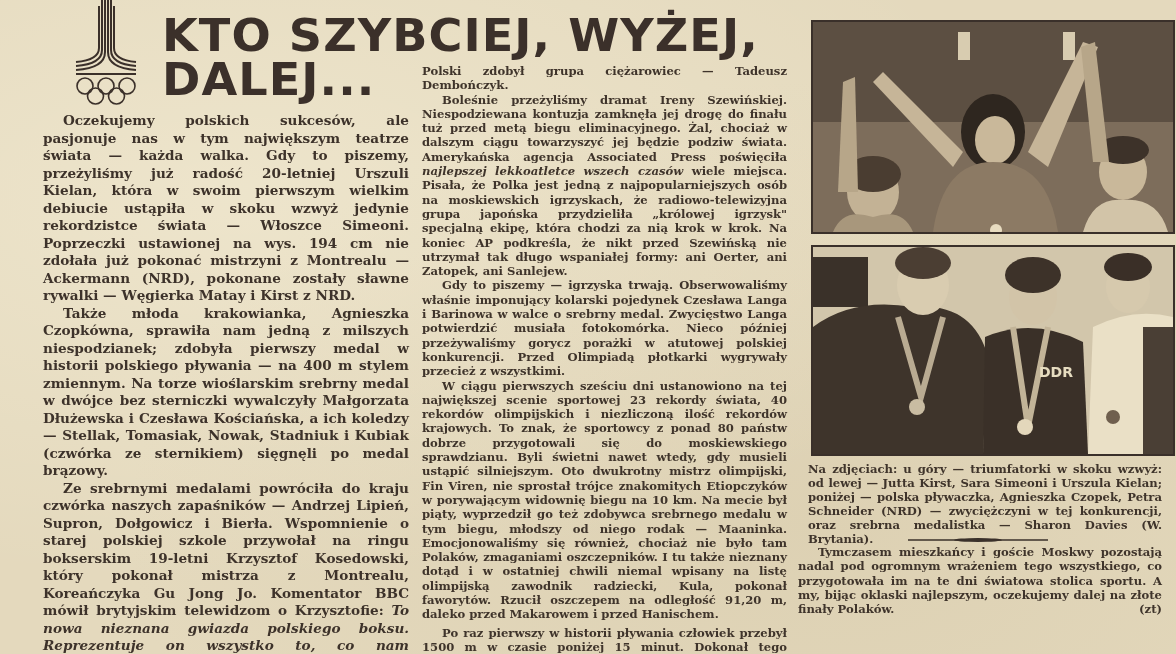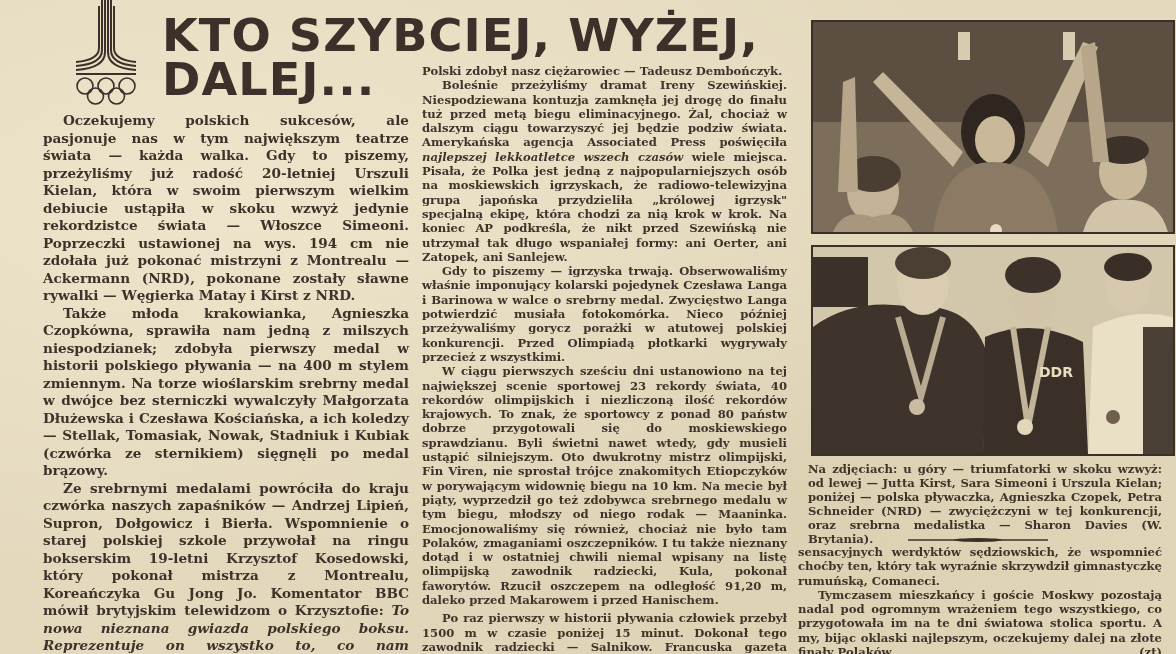--- a/index.html
+++ b/index.html
@@ -69,21 +69,21 @@
   </div>
 
   <div class="col col1">
     <p>Oczekujemy polskich sukcesów, ale pasjonuje nas w tym największym teatrze świata — każda walka. Gdy to piszemy, przeżyliśmy już radość 20-letniej Urszuli Kielan, która w swoim pierwszym wielkim debiucie ustąpiła w skoku wzwyż jedynie rekordzistce świata — Włoszce Simeoni. Poprzeczki ustawionej na wys. 194 cm nie zdołała już pokonać mistrzyni z Montrealu — Ackermann (NRD), pokonane zostały sławne rywalki — Węgierka Matay i Kirst z NRD.</p>
     <p>Także młoda krakowianka, Agnieszka Czopkówna, sprawiła nam jedną z milszych niespodzianek; zdobyła pierwszy medal w historii polskiego pływania — na 400 m stylem zmiennym. Na torze wioślarskim srebrny medal w dwójce bez sterniczki wywalczyły Małgorzata Dłużewska i Czesława Kościańska, a ich koledzy — Stellak, Tomasiak, Nowak, Stadniuk i Kubiak (czwórka ze sternikiem) sięgnęli po medal brązowy.</p>
     <p><span>Ze srebrnymi medalami powróciła do kraju czwórka naszych zapaśników — Andrzej Lipień, Supron, Dołgowicz i Bierła. Wspomnienie o starej polskiej szkole przywołał na ringu bokserskim 19-letni Krzysztof Kosedowski, który pokonał mistrza z Montrealu, Koreańczyka Gu Jong Jo. Komentator BBC mówił brytyjskim telewidzom o Krzysztofie: </span><em>To nowa nieznana gwiazda polskiego boksu. Reprezentuje on wszystko to, co nam imponowało w polskiej szkole. Jest świetny i sympatyczny. Mimo młodego wieku walczy dojrzale...</em></p>
 
   </div>
 
   <div class="col col2">
-    <p class="noindent">Polski zdobył nasz ciężarowiec — Tadeusz Dembończyk.</p>
+    <p class="noindent">Polski zdobył grupa ciężarowiec — Tadeusz Dembończyk.</p>
     <p><span>Boleśnie przeżyliśmy dramat Ireny Szewińskiej. Niespodziewana kontuzja zamknęła jej drogę do finału tuż przed metą biegu eliminacyjnego. Żal, chociaż w dalszym ciągu towarzyszyć jej będzie podziw świata. Amerykańska agencja Associated Press poświęciła </span><em>najlepszej lekkoatletce wszech czasów</em><span> wiele miejsca. Pisała, że Polka jest jedną z najpopularniejszych osób na moskiewskich igrzyskach, że radiowo-telewizyjna grupa japońska przydzieliła „królowej igrzysk" specjalną ekipę, która chodzi za nią krok w krok. Na koniec AP podkreśla, że nikt przed Szewińską nie utrzymał tak długo wspaniałej formy: ani Oerter, ani Zatopek, ani Sanlejew.</span></p>
     <p>Gdy to piszemy — igrzyska trwają. Obserwowaliśmy właśnie imponujący kolarski pojedynek Czesława Langa i Barinowa w walce o srebrny medal. Zwycięstwo Langa potwierdzić musiała fotokomórka. Nieco później przeżywaliśmy gorycz porażki w atutowej polskiej konkurencji. Przed Olimpiadą płotkarki wygrywały przecież z wszystkimi.</p>
     <p>W ciągu pierwszych sześciu dni ustanowiono na tej największej scenie sportowej 23 rekordy świata, 40 rekordów olimpijskich i niezliczoną ilość rekordów krajowych. To znak, że sportowcy z ponad 80 państw dobrze przygotowali się do moskiewskiego sprawdzianu. Byli świetni nawet wtedy, gdy musieli ustąpić silniejszym. Oto dwukrotny mistrz olimpijski, Fin Viren, nie sprostał trójce znakomitych Etiopczyków w porywającym widownię biegu na 10 km. Na mecie był piąty, wyprzedził go też zdobywca srebrnego medalu w tym biegu, młodszy od niego rodak — Maaninka. Emocjonowaliśmy się również, chociaż nie było tam Polaków, zmaganiami oszczepników. I tu także nieznany dotąd i w ostatniej chwili niemal wpisany na listę olimpijską zawodnik radziecki, Kula, pokonał faworytów. Rzucił oszczepem na odległość 91,20 m, daleko przed Makarowem i przed Hanischem.</p>
     <p class="gap">Po raz pierwszy w historii pływania człowiek przebył 1500 m w czasie poniżej 15 minut. Dokonał tego zawodnik radziecki — Salnikow. Francuska gazeta „L'Equipe" porównała go do słynnego Weismillera, uważanego powszechnie za najlepszego pływaka wszech czasów.</p>
 
   </div>
 
   <div class="photo photo1">
     <svg width="360" height="210" viewBox="0 0 360 210">
       <rect x="0" y="0" width="360" height="210" fill="#5c4f42"></rect>
@@ -131,16 +131,15 @@
   </div>
 
   <div class="caption">Na zdjęciach: u góry — triumfatorki w skoku wzwyż: od lewej — Jutta Kirst, Sara Simeoni i Urszula Kielan; poniżej — polska pływaczka, Agnieszka Czopek, Petra Schneider (NRD) — zwyciężczyni w tej konkurencji, oraz srebrna medalistka — Sharon Davies (W. Brytania).</div>
 
   <svg class="divider" viewBox="0 0 140 4">
     <path d="M0 2 L140 2" stroke="#3a302a" stroke-width="1.5"></path>
     <ellipse cx="70" cy="2" rx="24" ry="2" fill="#3a302a"></ellipse>
   </svg>
 
   <div class="col col3">
-    <p class="noindent">sensacyjnych werdyktów sędziowskich, że wspomnieć choćby ten, który tak wyraźnie skrzywdził gimnastyczkę rumuńską, Comaneci.</p>
     <p><span>Tymczasem mieszkańcy i goście Moskwy pozostają nadal pod ogromnym wrażeniem tego wszystkiego, co przygotowała im na te dni światowa stolica sportu. A my, bijąc oklaski najlepszym, oczekujemy dalej na złote finały Polaków.</span> <span class="sig">(zt)</span></p>
   </div>
 </div>
 
 </body></html>

